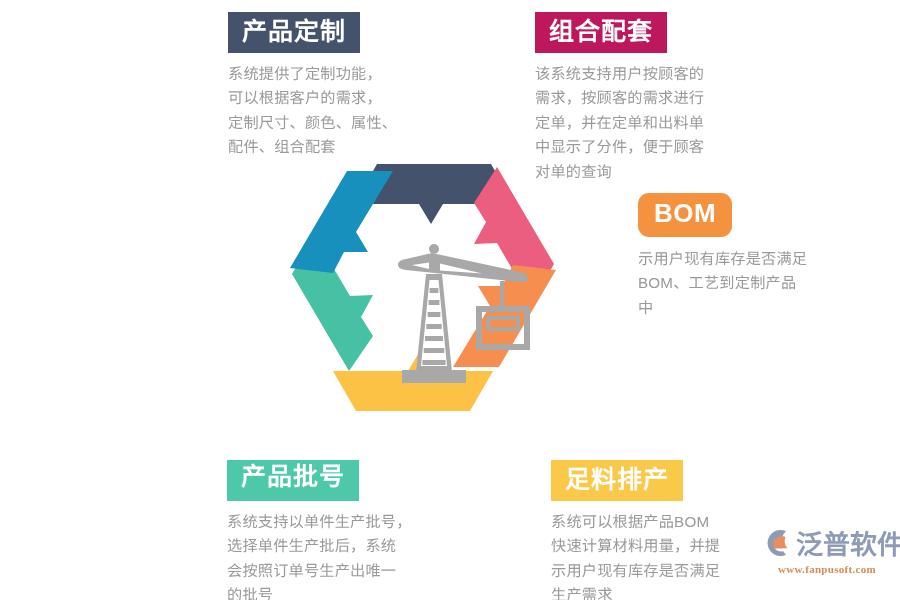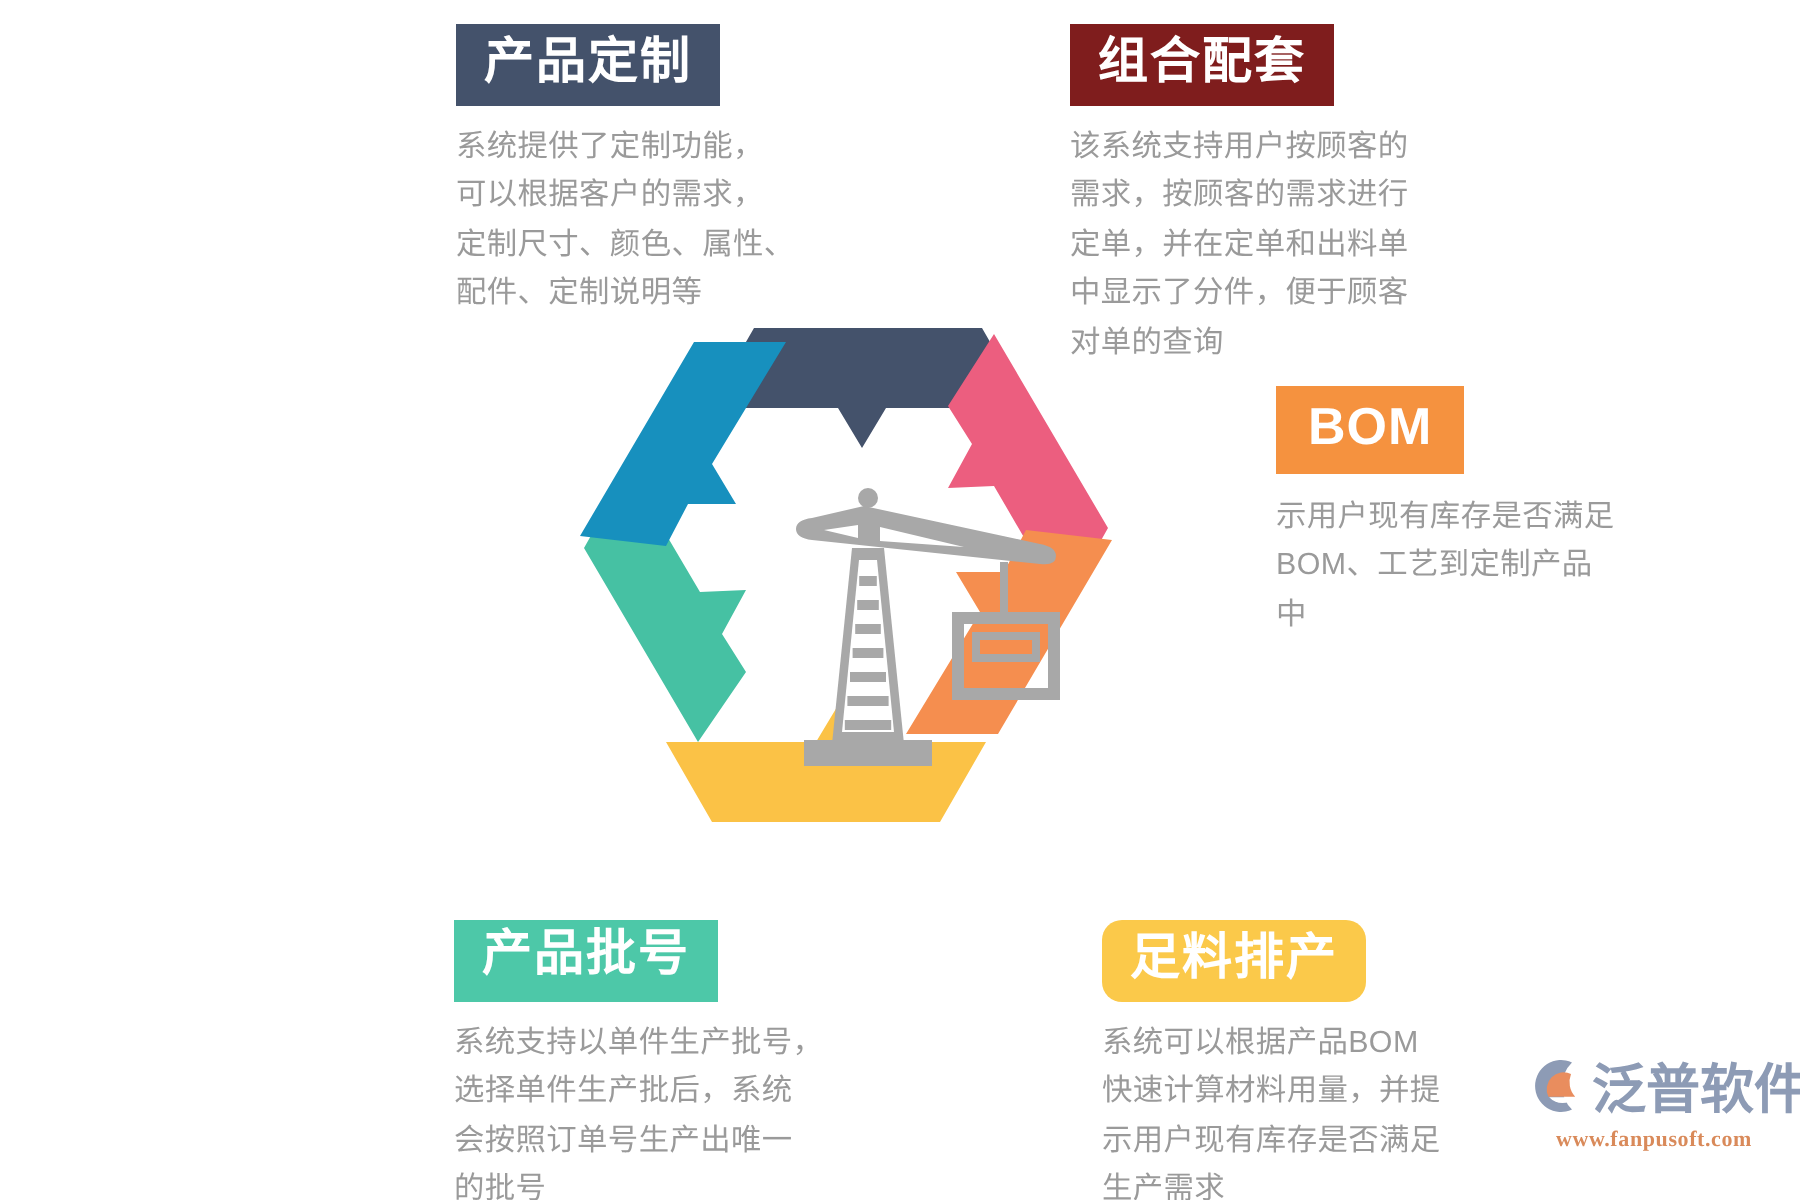--- a/index.html
+++ b/index.html
@@ -163,50 +163,50 @@
         <rect x="6" y="126" width="64" height="13"></rect>
       </g>
     </svg>
   </div>
 
   <div class="block" id="blk-custom">
     <div class="badge" style="background:#44526B;">产品定制</div>
     <div class="body-text">系统提供了定制功能，
 可以根据客户的需求，
 定制尺寸、颜色、属性、
-配件、定制说明等</div>
+配件、组合配套</div>
   </div>
 
   <div class="block" id="blk-combo">
-    <div class="badge" style="background:#7f1d1d;">组合配套</div>
+    <div class="badge" style="background:#be185d;">组合配套</div>
     <div class="body-text">该系统支持用户按顾客的
 需求，按顾客的需求进行
 定单，并在定单和出料单
 中显示了分件，便于顾客
 对单的查询</div>
   </div>
 
 
   <div class="block" id="blk-bom">
-    <div class="badge latin" style="background:#F5923F;">BOM</div>
+    <div class="badge latin" style="background:#F5923F;border-radius:11px;">BOM</div>
     <div class="body-text">示用户现有库存是否满足
 BOM、工艺到定制产品
 中</div>
   </div>
 
   <div class="block" id="blk-prodbatch">
     <div class="badge" style="background:#4DC8A8;font-family:Liberation Mono, monospace;">产品批号</div>
     <div class="body-text">系统支持以单件生产批号，
 选择单件生产批后，系统
 会按照订单号生产出唯一
 的批号</div>
   </div>
 
   <div class="block" id="blk-material">
-    <div class="badge" style="background:#FBC94A;border-radius:10px;">足料排产</div>
+    <div class="badge" style="background:#FBC94A;">足料排产</div>
     <div class="body-text">系统可以根据产品BOM
 快速计算材料用量，并提
 示用户现有库存是否满足
 生产需求</div>
   </div>
 
   <div id="logo">
     <div class="logo-row">
       <span class="logo-mark">
         <svg width="30" height="30" viewBox="0 0 30 30" xmlns="http://www.w3.org/2000/svg">

